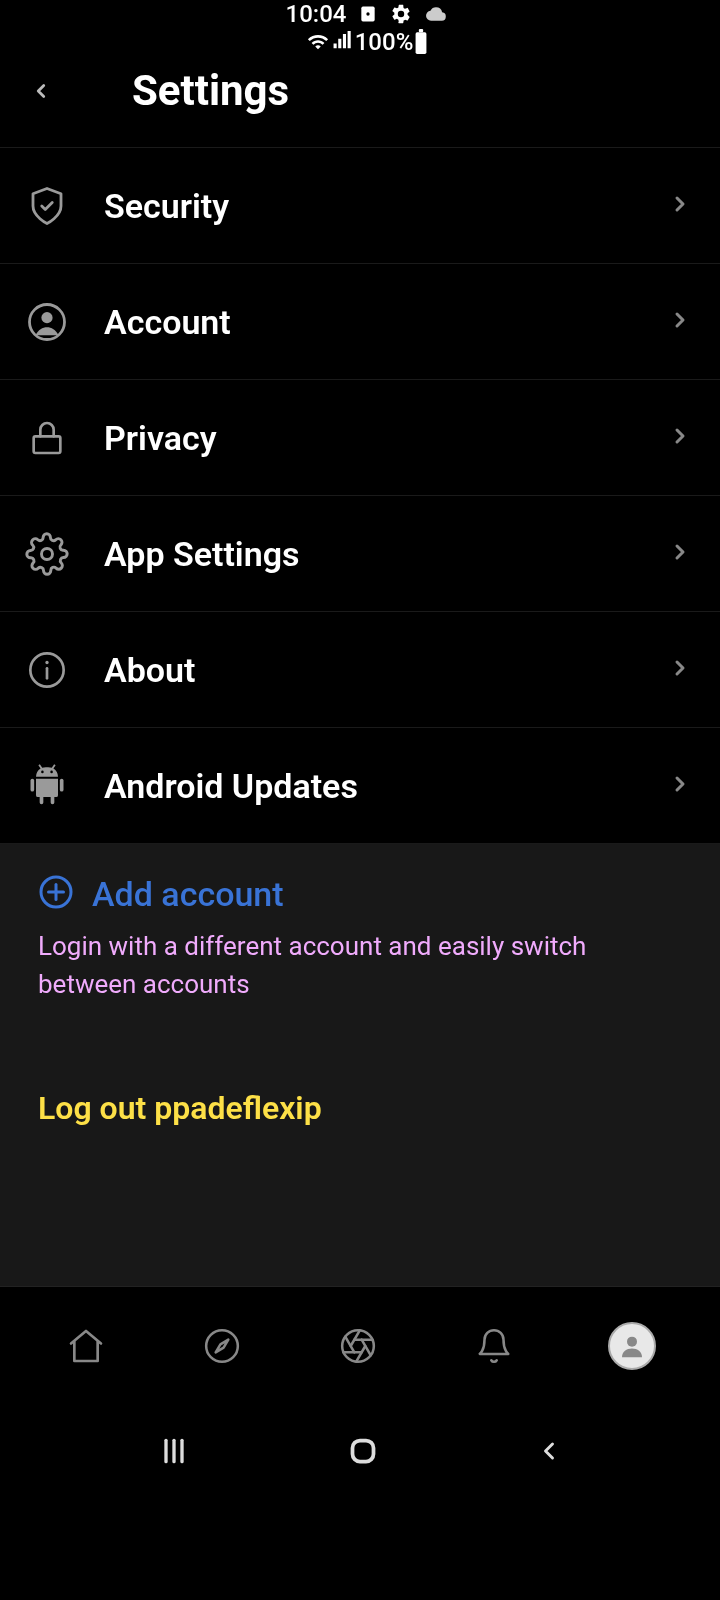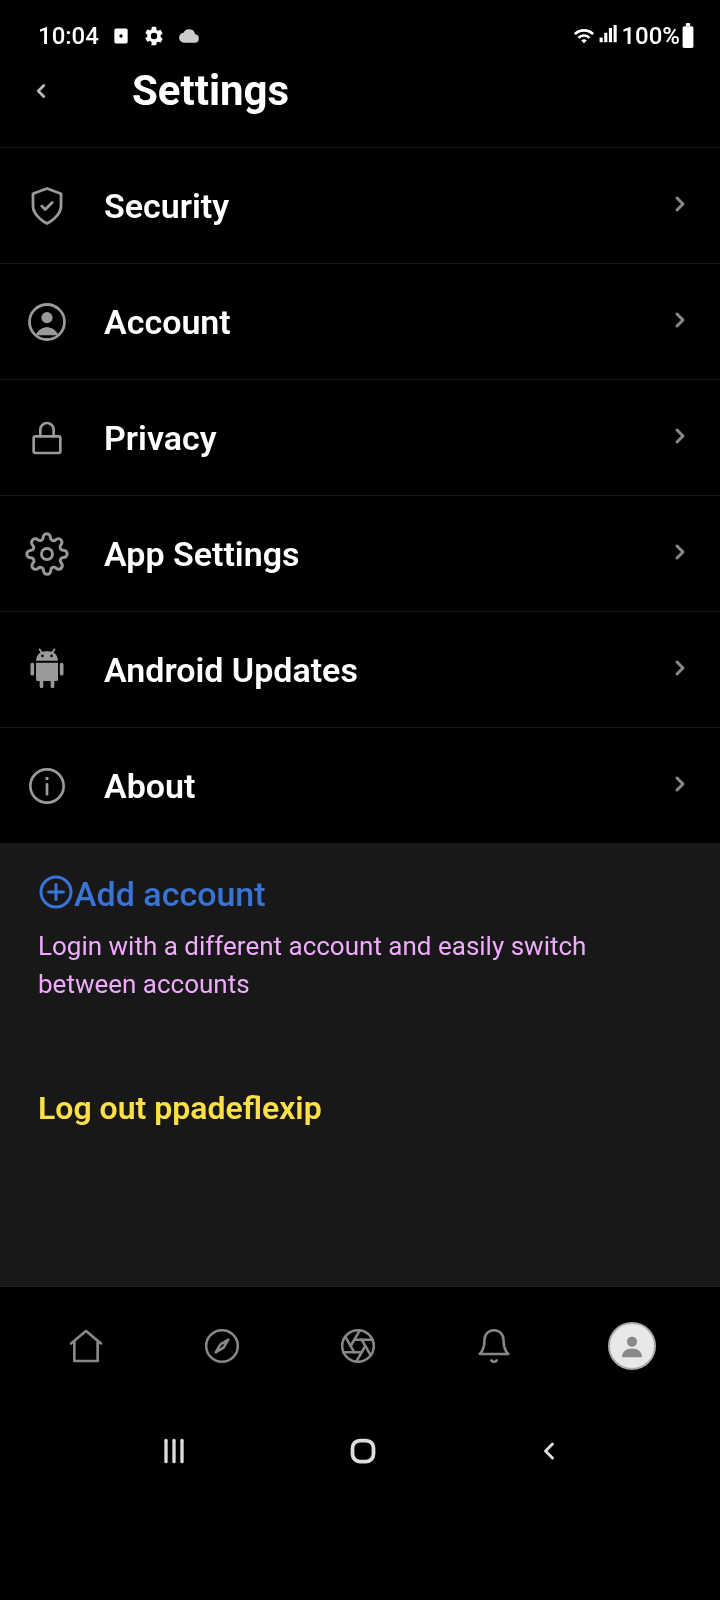--- a/index.html
+++ b/index.html
@@ -14,24 +14,25 @@
       background: #000;
       color: #fff;
       font-family: -apple-system, BlinkMacSystemFont, "Segoe UI", Roboto, sans-serif;
       overflow: hidden;
     }
     
     .status-bar {
       height: 50px;
       display: flex;
       justify-content: space-between;
-      align-items: flex-end;
+      align-items: center;
       padding: 0 24px 0 38px;
       font-size: 24px;
       font-weight: 500;
+      flex-direction: column;
     }
     .status-left {
       display: flex;
       align-items: center;
       gap: 12px;
     }
     .status-right {
       display: flex;
       align-items: center;
       gap: 0;
@@ -91,20 +92,21 @@
     }
     
     .footer-section {
       background: #181818;
       padding: 30px 38px 40px 38px;
       flex-grow: 1;
     }
     .add-account-row {
       display: flex;
       align-items: center;
+      gap: 18px;
     }
     .add-account-label {
       font-size: 34px;
       font-weight: 500;
       color: #3973d6;
     }
     .add-account-desc {
       font-size: 26px;
       color: #f0abfc;
       margin-top: 14px;
@@ -279,44 +281,44 @@
     <span class="chevron">
       <svg width="24" height="30" viewBox="0 0 24 24" fill="none" stroke="currentColor" stroke-width="3" stroke-linecap="round" stroke-linejoin="round">
               <polyline points="9 18 15 12 9 6"></polyline>
             </svg>
     </span>
   </div>
 
 
   <div class="list-item">
     <span class="item-icon">
+      <svg width="40" height="40" viewBox="0 0 24 24" fill="none" stroke="currentColor" stroke-width="1.6" stroke-linecap="round" stroke-linejoin="round">
+              <circle cx="12" cy="12" r="10"></circle>
+              <line x1="12" y1="11" x2="12" y2="17"></line>
+              <circle cx="12" cy="7.5" r="1" fill="currentColor" stroke="none"></circle>
+            </svg>
+    </span>
+    <span class="item-label">About</span>
+    <span class="chevron">
+      <svg width="24" height="30" viewBox="0 0 24 24" fill="none" stroke="currentColor" stroke-width="3" stroke-linecap="round" stroke-linejoin="round">
+              <polyline points="9 18 15 12 9 6"></polyline>
+            </svg>
+    </span>
+  </div>
+
+  <div class="list-item">
+    <span class="item-icon">
       <svg width="44" height="44" viewBox="0 0 24 24" fill="currentColor">
               <path d="M6 8h12v9a1 1 0 0 1-1 1h-1v3a1 1 0 0 1-2 0v-3h-4v3a1 1 0 0 1-2 0v-3H7a1 1 0 0 1-1-1V8z"></path>
               <path d="M15.5 2.5l1.2-1.8-.8-.5-1.3 1.9A5.5 5.5 0 0 0 12 1.8a5.5 5.5 0 0 0-2.6.3L8.1.2l-.8.5 1.2 1.8A5.5 5.5 0 0 0 6 7h12a5.5 5.5 0 0 0-2.5-4.5zM9.5 5a.7.7 0 1 1 0-1.4.7.7 0 0 1 0 1.4zm5 0a.7.7 0 1 1 0-1.4.7.7 0 0 1 0 1.4z"></path>
               <rect x="3" y="8" width="2" height="7" rx="1"></rect>
               <rect x="19" y="8" width="2" height="7" rx="1"></rect>
             </svg>
     </span>
     <span class="item-label">Android Updates</span>
-    <span class="chevron">
-      <svg width="24" height="30" viewBox="0 0 24 24" fill="none" stroke="currentColor" stroke-width="3" stroke-linecap="round" stroke-linejoin="round">
-              <polyline points="9 18 15 12 9 6"></polyline>
-            </svg>
-    </span>
-  </div>
-
-  <div class="list-item">
-    <span class="item-icon">
-      <svg width="40" height="40" viewBox="0 0 24 24" fill="none" stroke="currentColor" stroke-width="1.6" stroke-linecap="round" stroke-linejoin="round">
-              <circle cx="12" cy="12" r="10"></circle>
-              <line x1="12" y1="11" x2="12" y2="17"></line>
-              <circle cx="12" cy="7.5" r="1" fill="currentColor" stroke="none"></circle>
-            </svg>
-    </span>
-    <span class="item-label">About</span>
     <span class="chevron">
       <svg width="24" height="30" viewBox="0 0 24 24" fill="none" stroke="currentColor" stroke-width="3" stroke-linecap="round" stroke-linejoin="round">
               <polyline points="9 18 15 12 9 6"></polyline>
             </svg>
     </span>
   </div>
 
 </div>
 
 <div class="footer-section">

